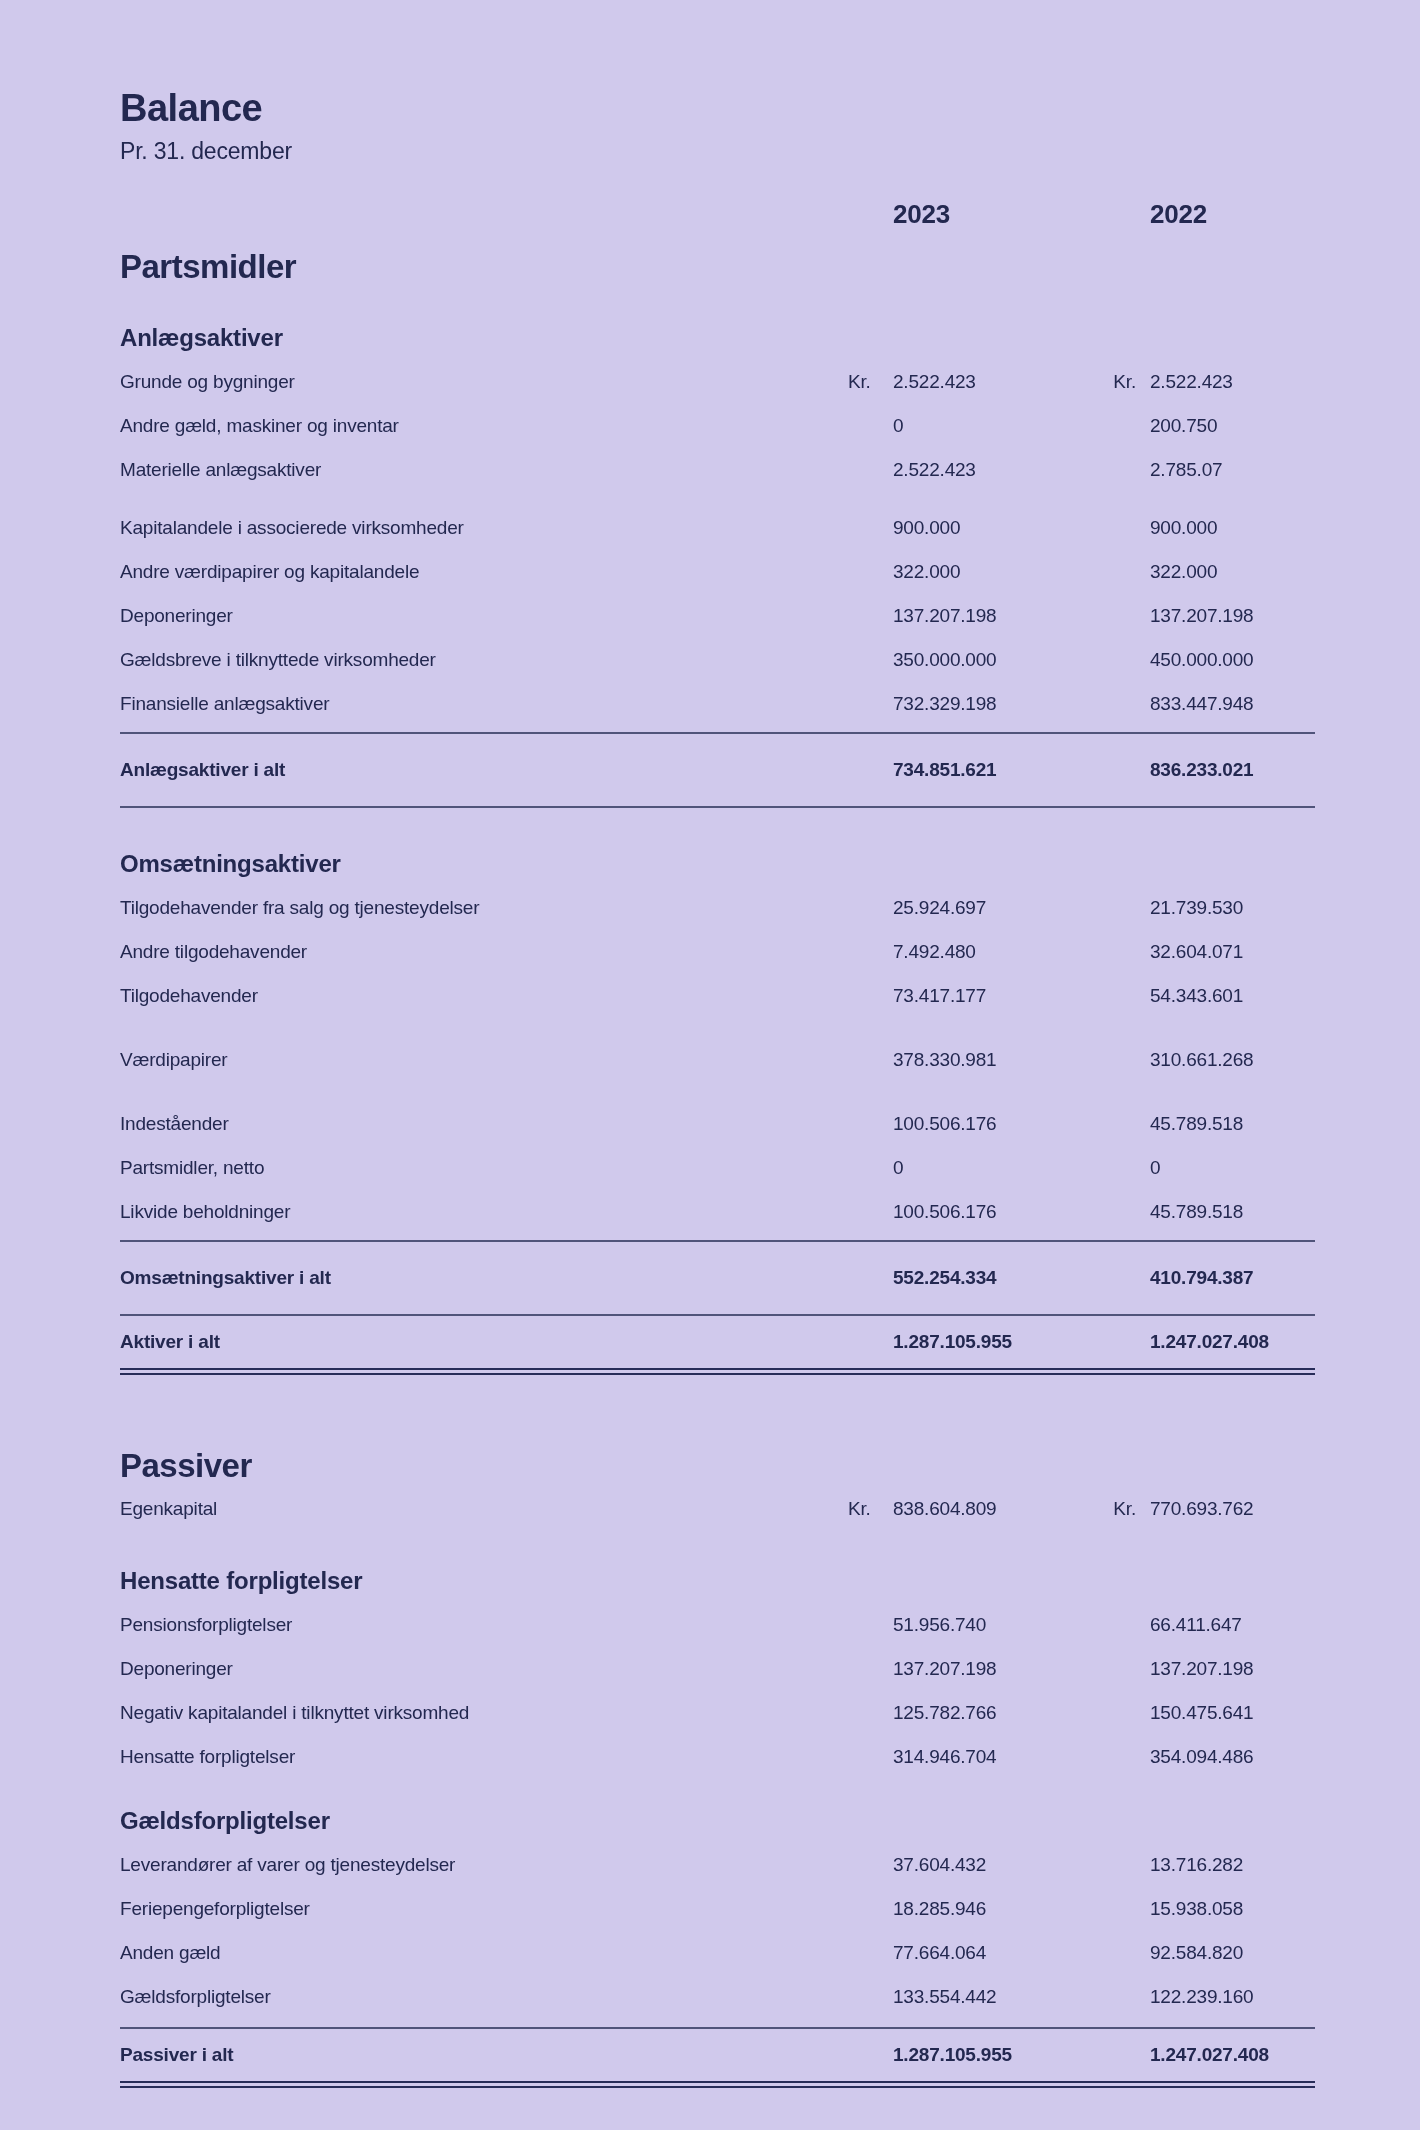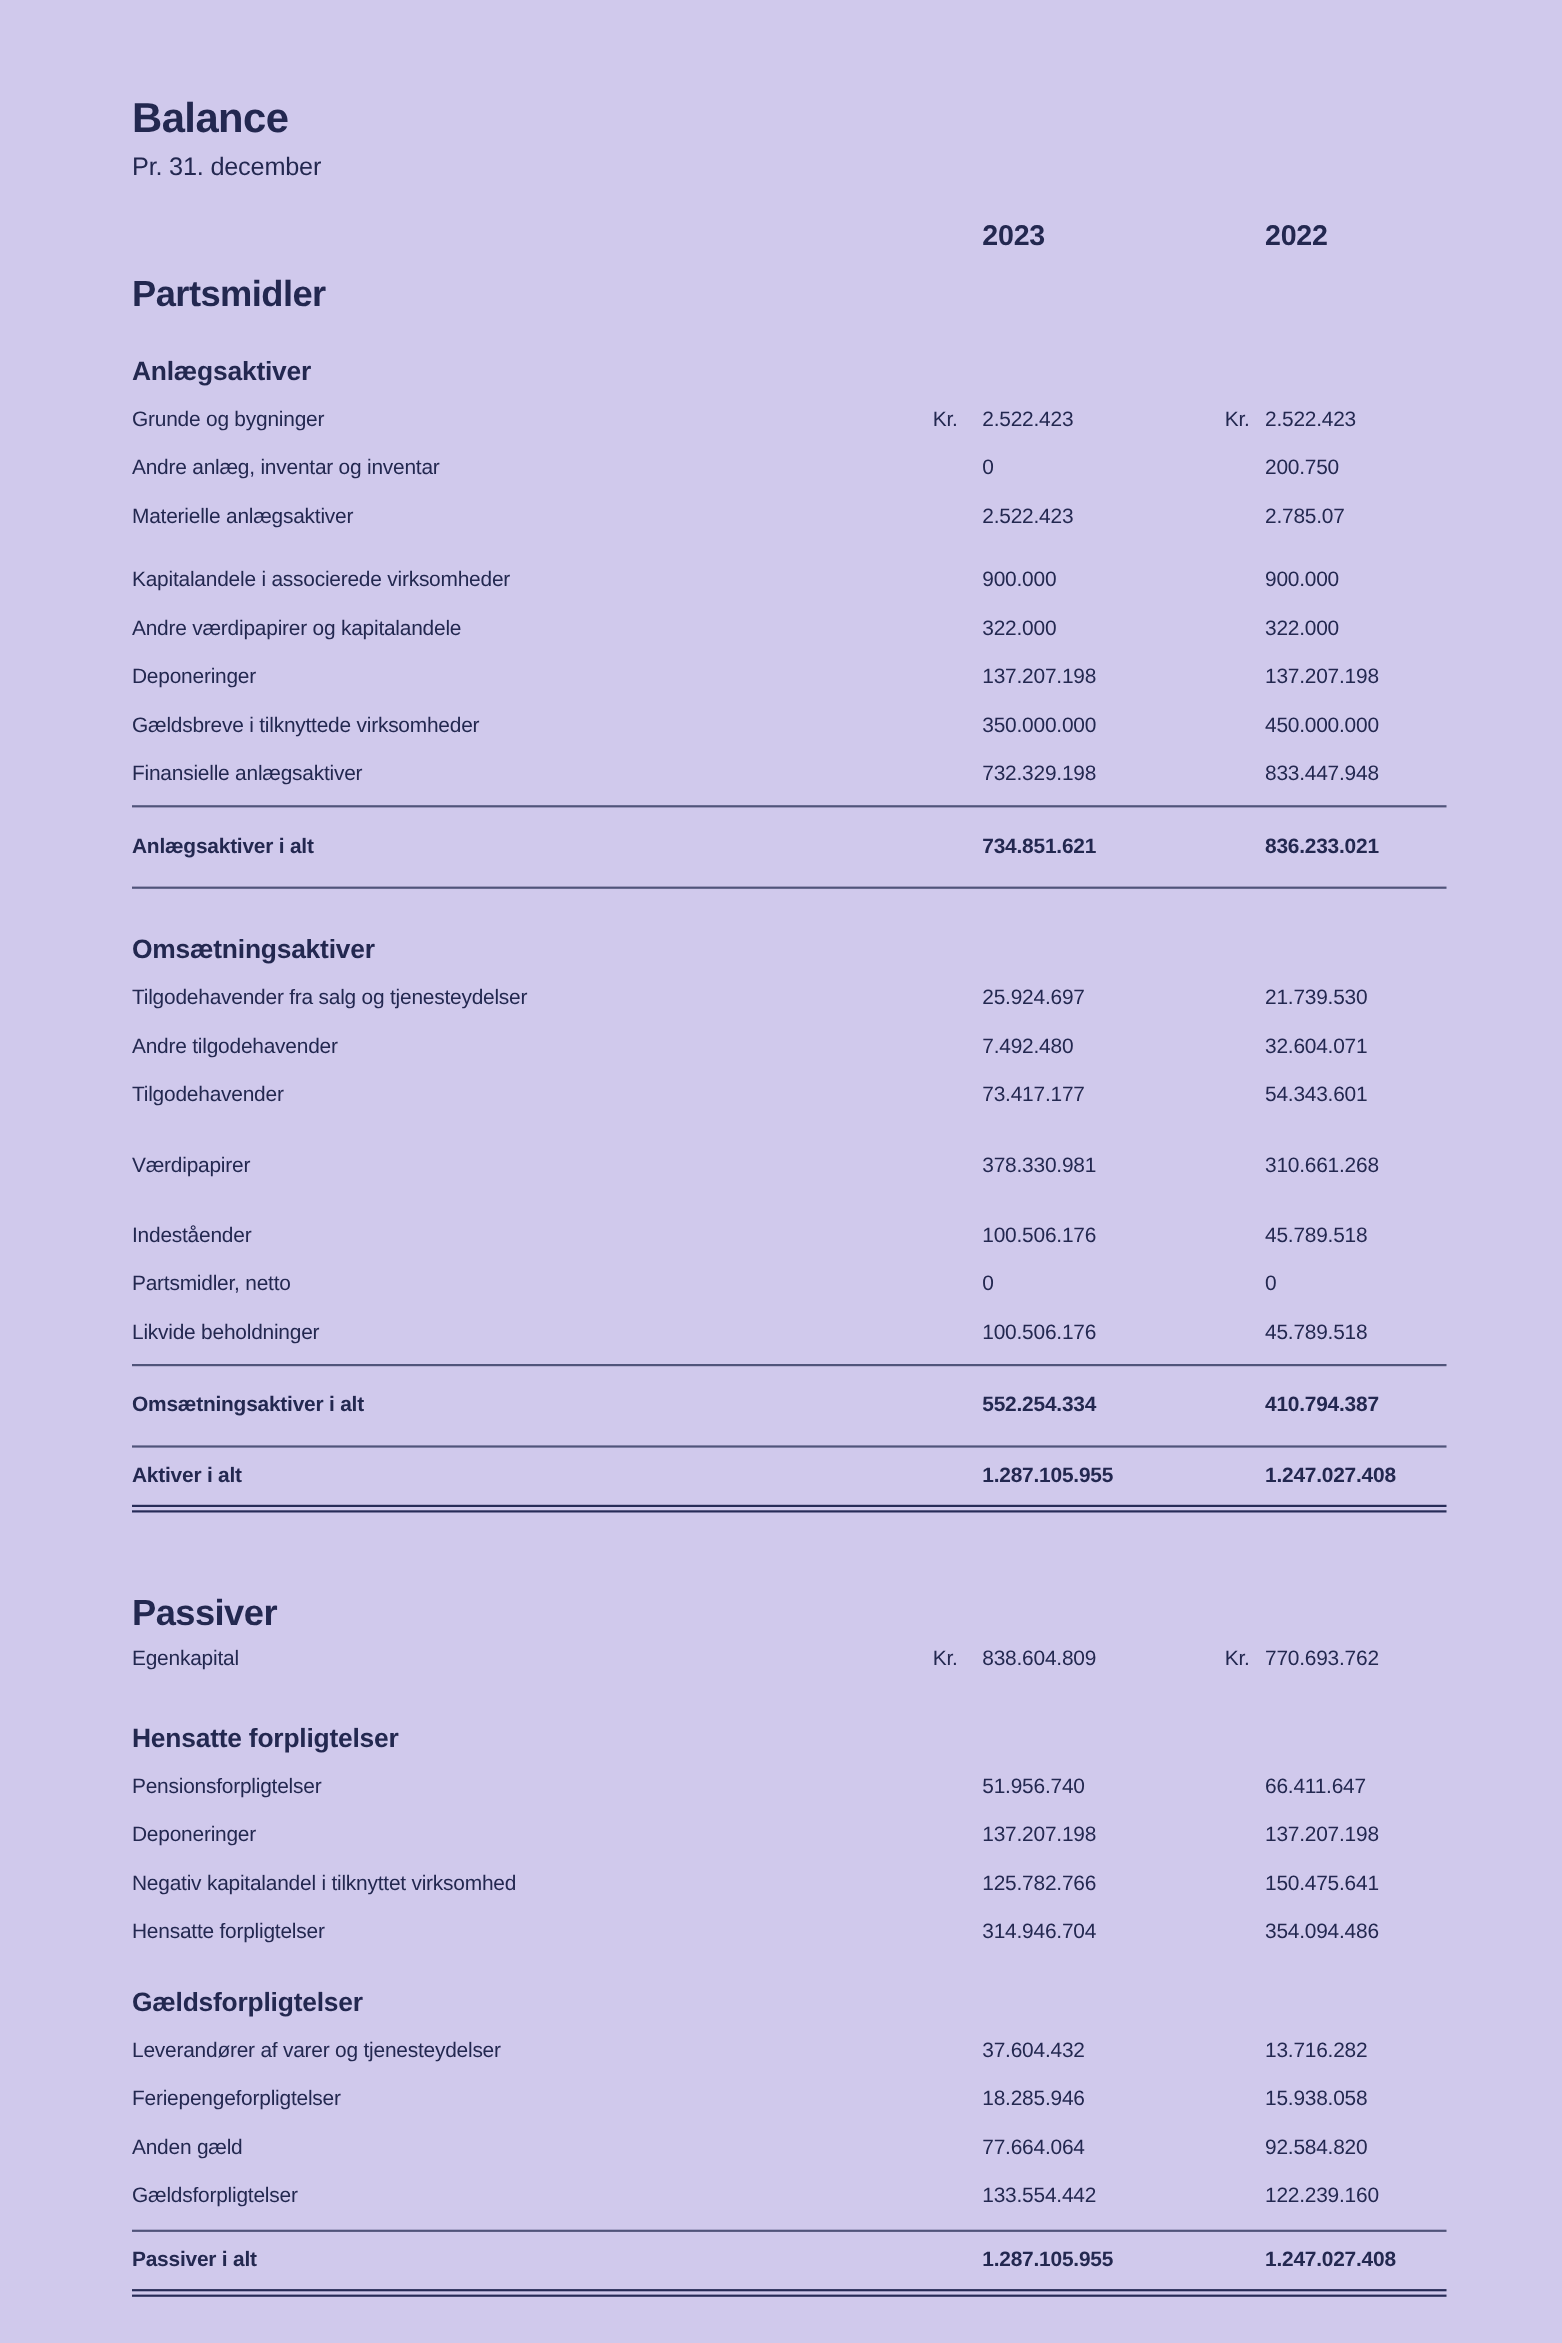--- a/index.html
+++ b/index.html
@@ -85,21 +85,21 @@
 
   <div>
     <div class="row">
       <span class="lbl">Grunde og bygninger</span>
       <span class="kr">Kr.</span>
       <span class="amt">2.522.423</span>
       <span class="kr kr2">Kr.</span>
       <span class="amt">2.522.423</span>
     </div>
     <div class="row">
-      <span class="lbl">Andre anlæg, inventar og inventar</span>
+      <span class="lbl">Andre gæld, maskiner og inventar</span>
       <span class="kr"></span>
       <span class="amt">0</span>
       <span class="kr kr2"></span>
       <span class="amt">200.750</span>
     </div>
     <div class="row">
       <span class="lbl">Materielle anlægsaktiver</span>
       <span class="kr"></span>
       <span class="amt">2.522.423</span>
       <span class="kr kr2"></span>

